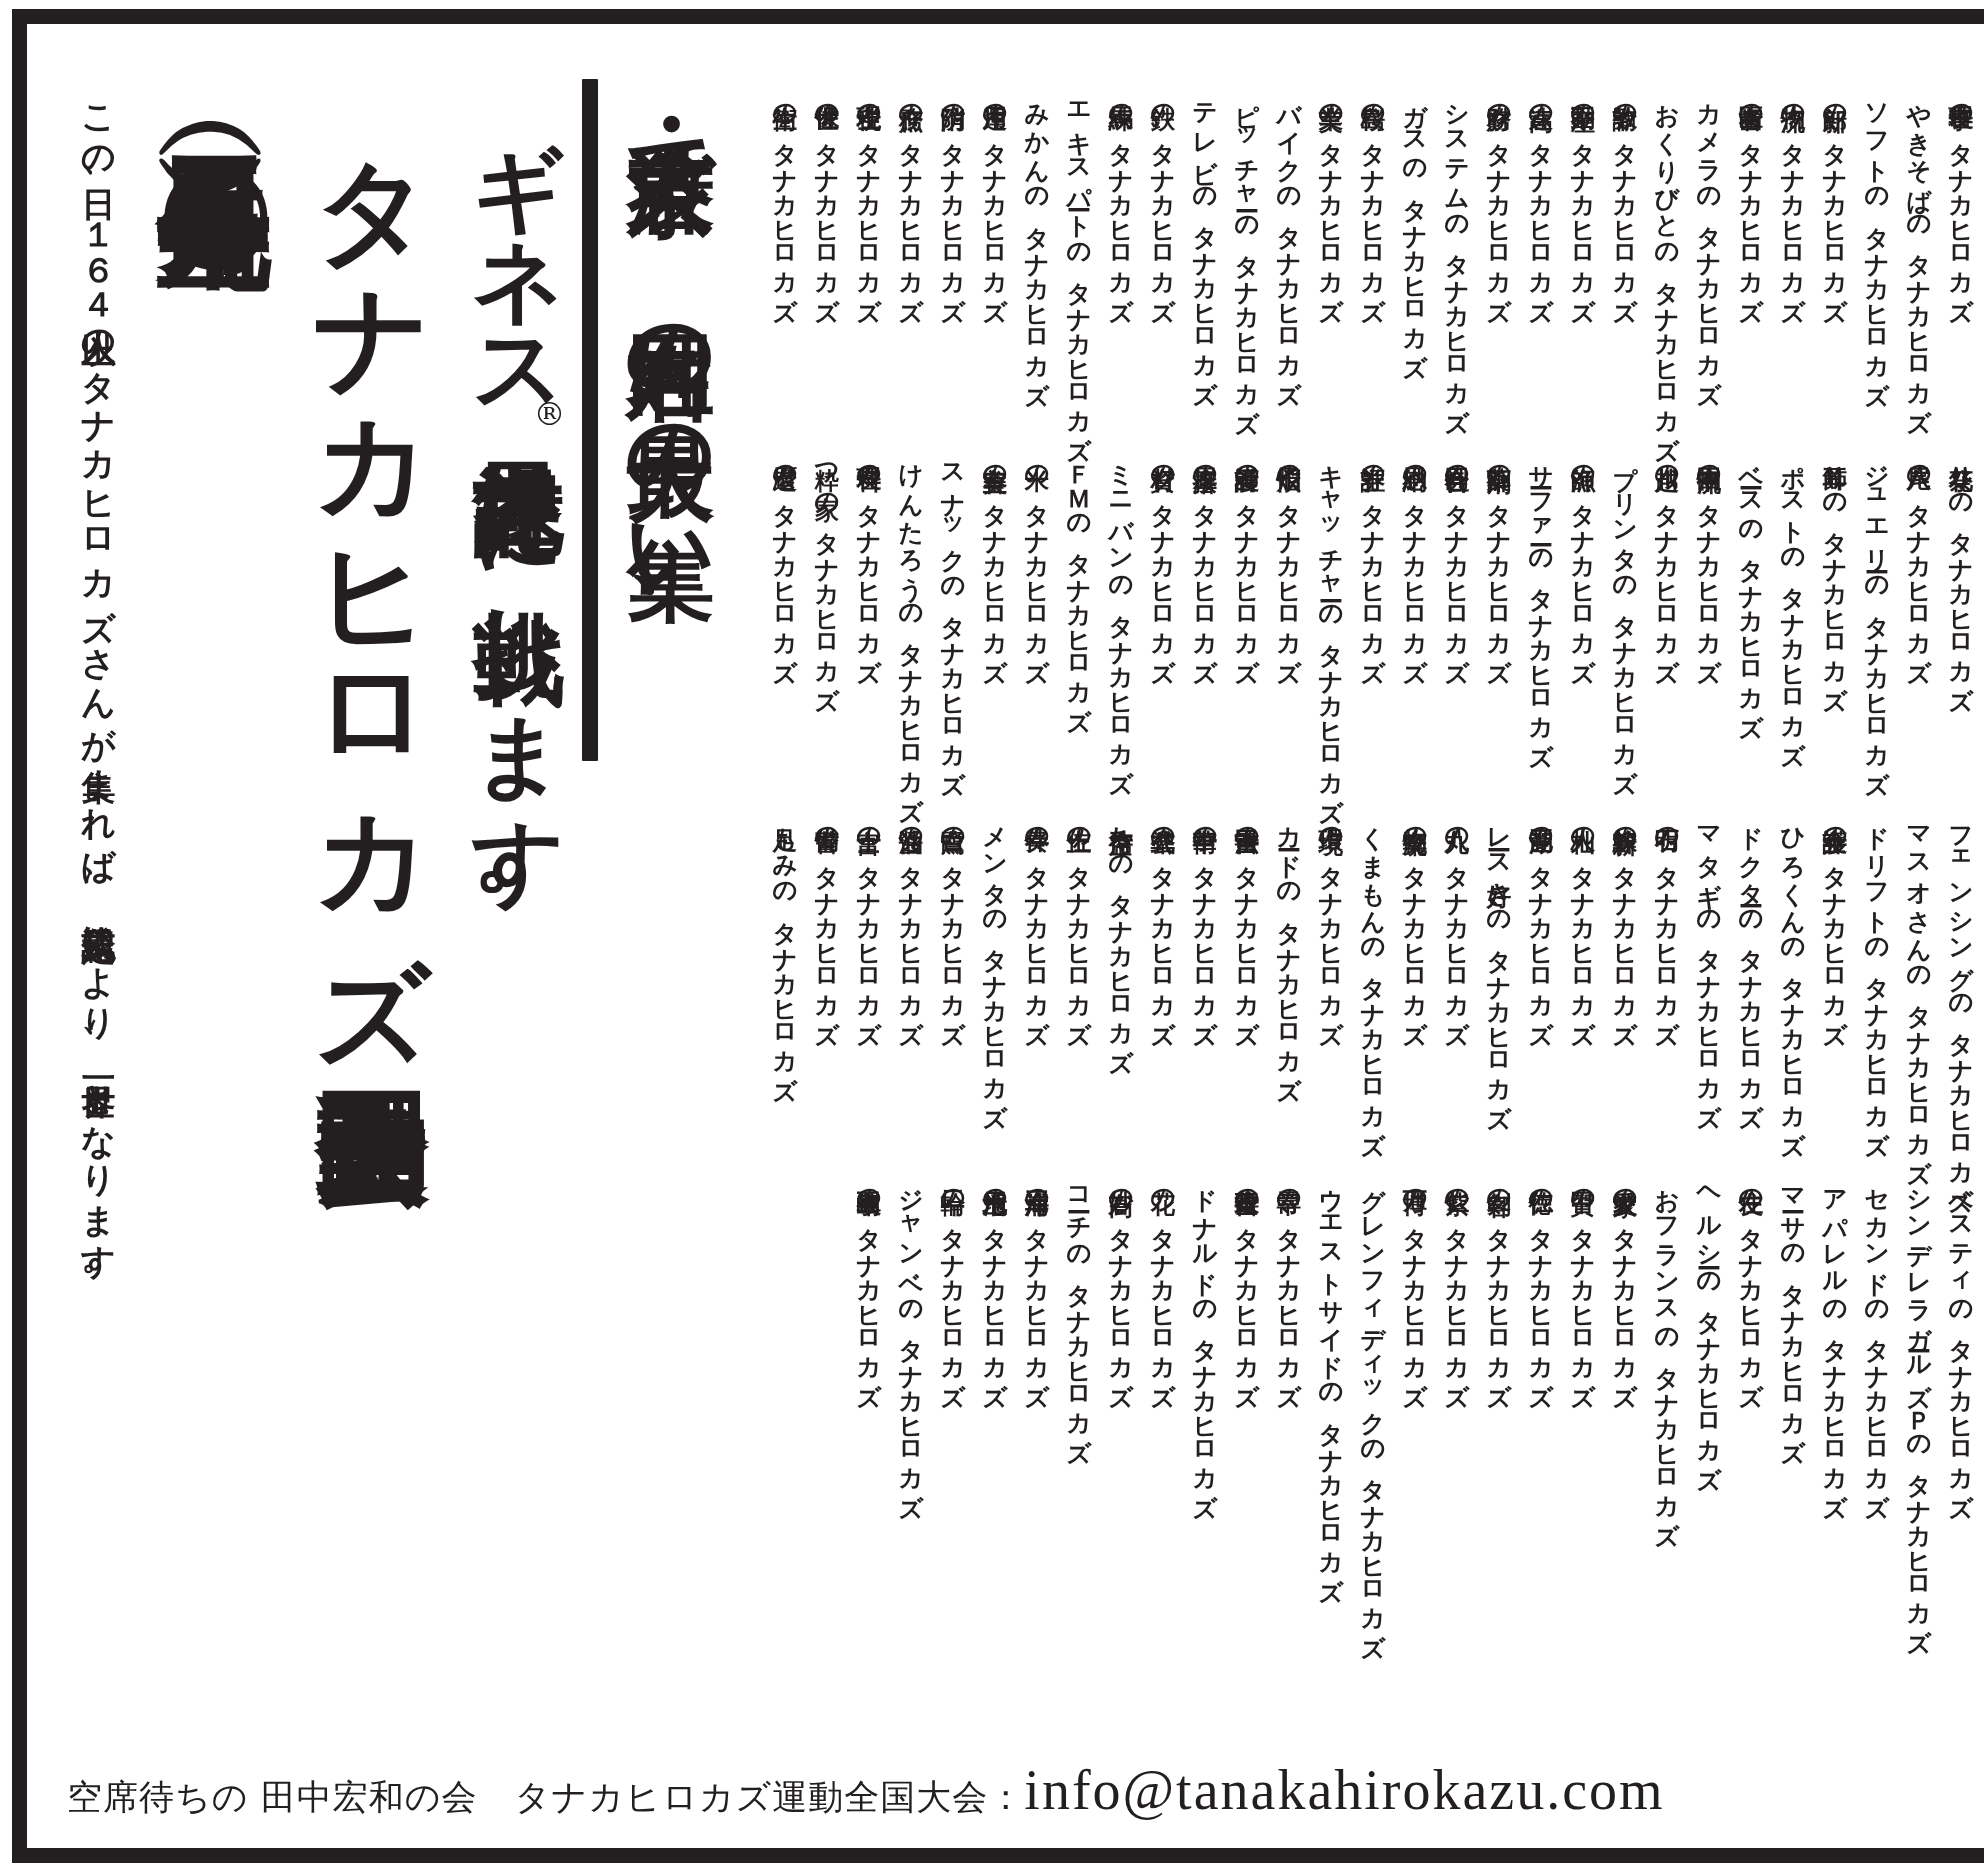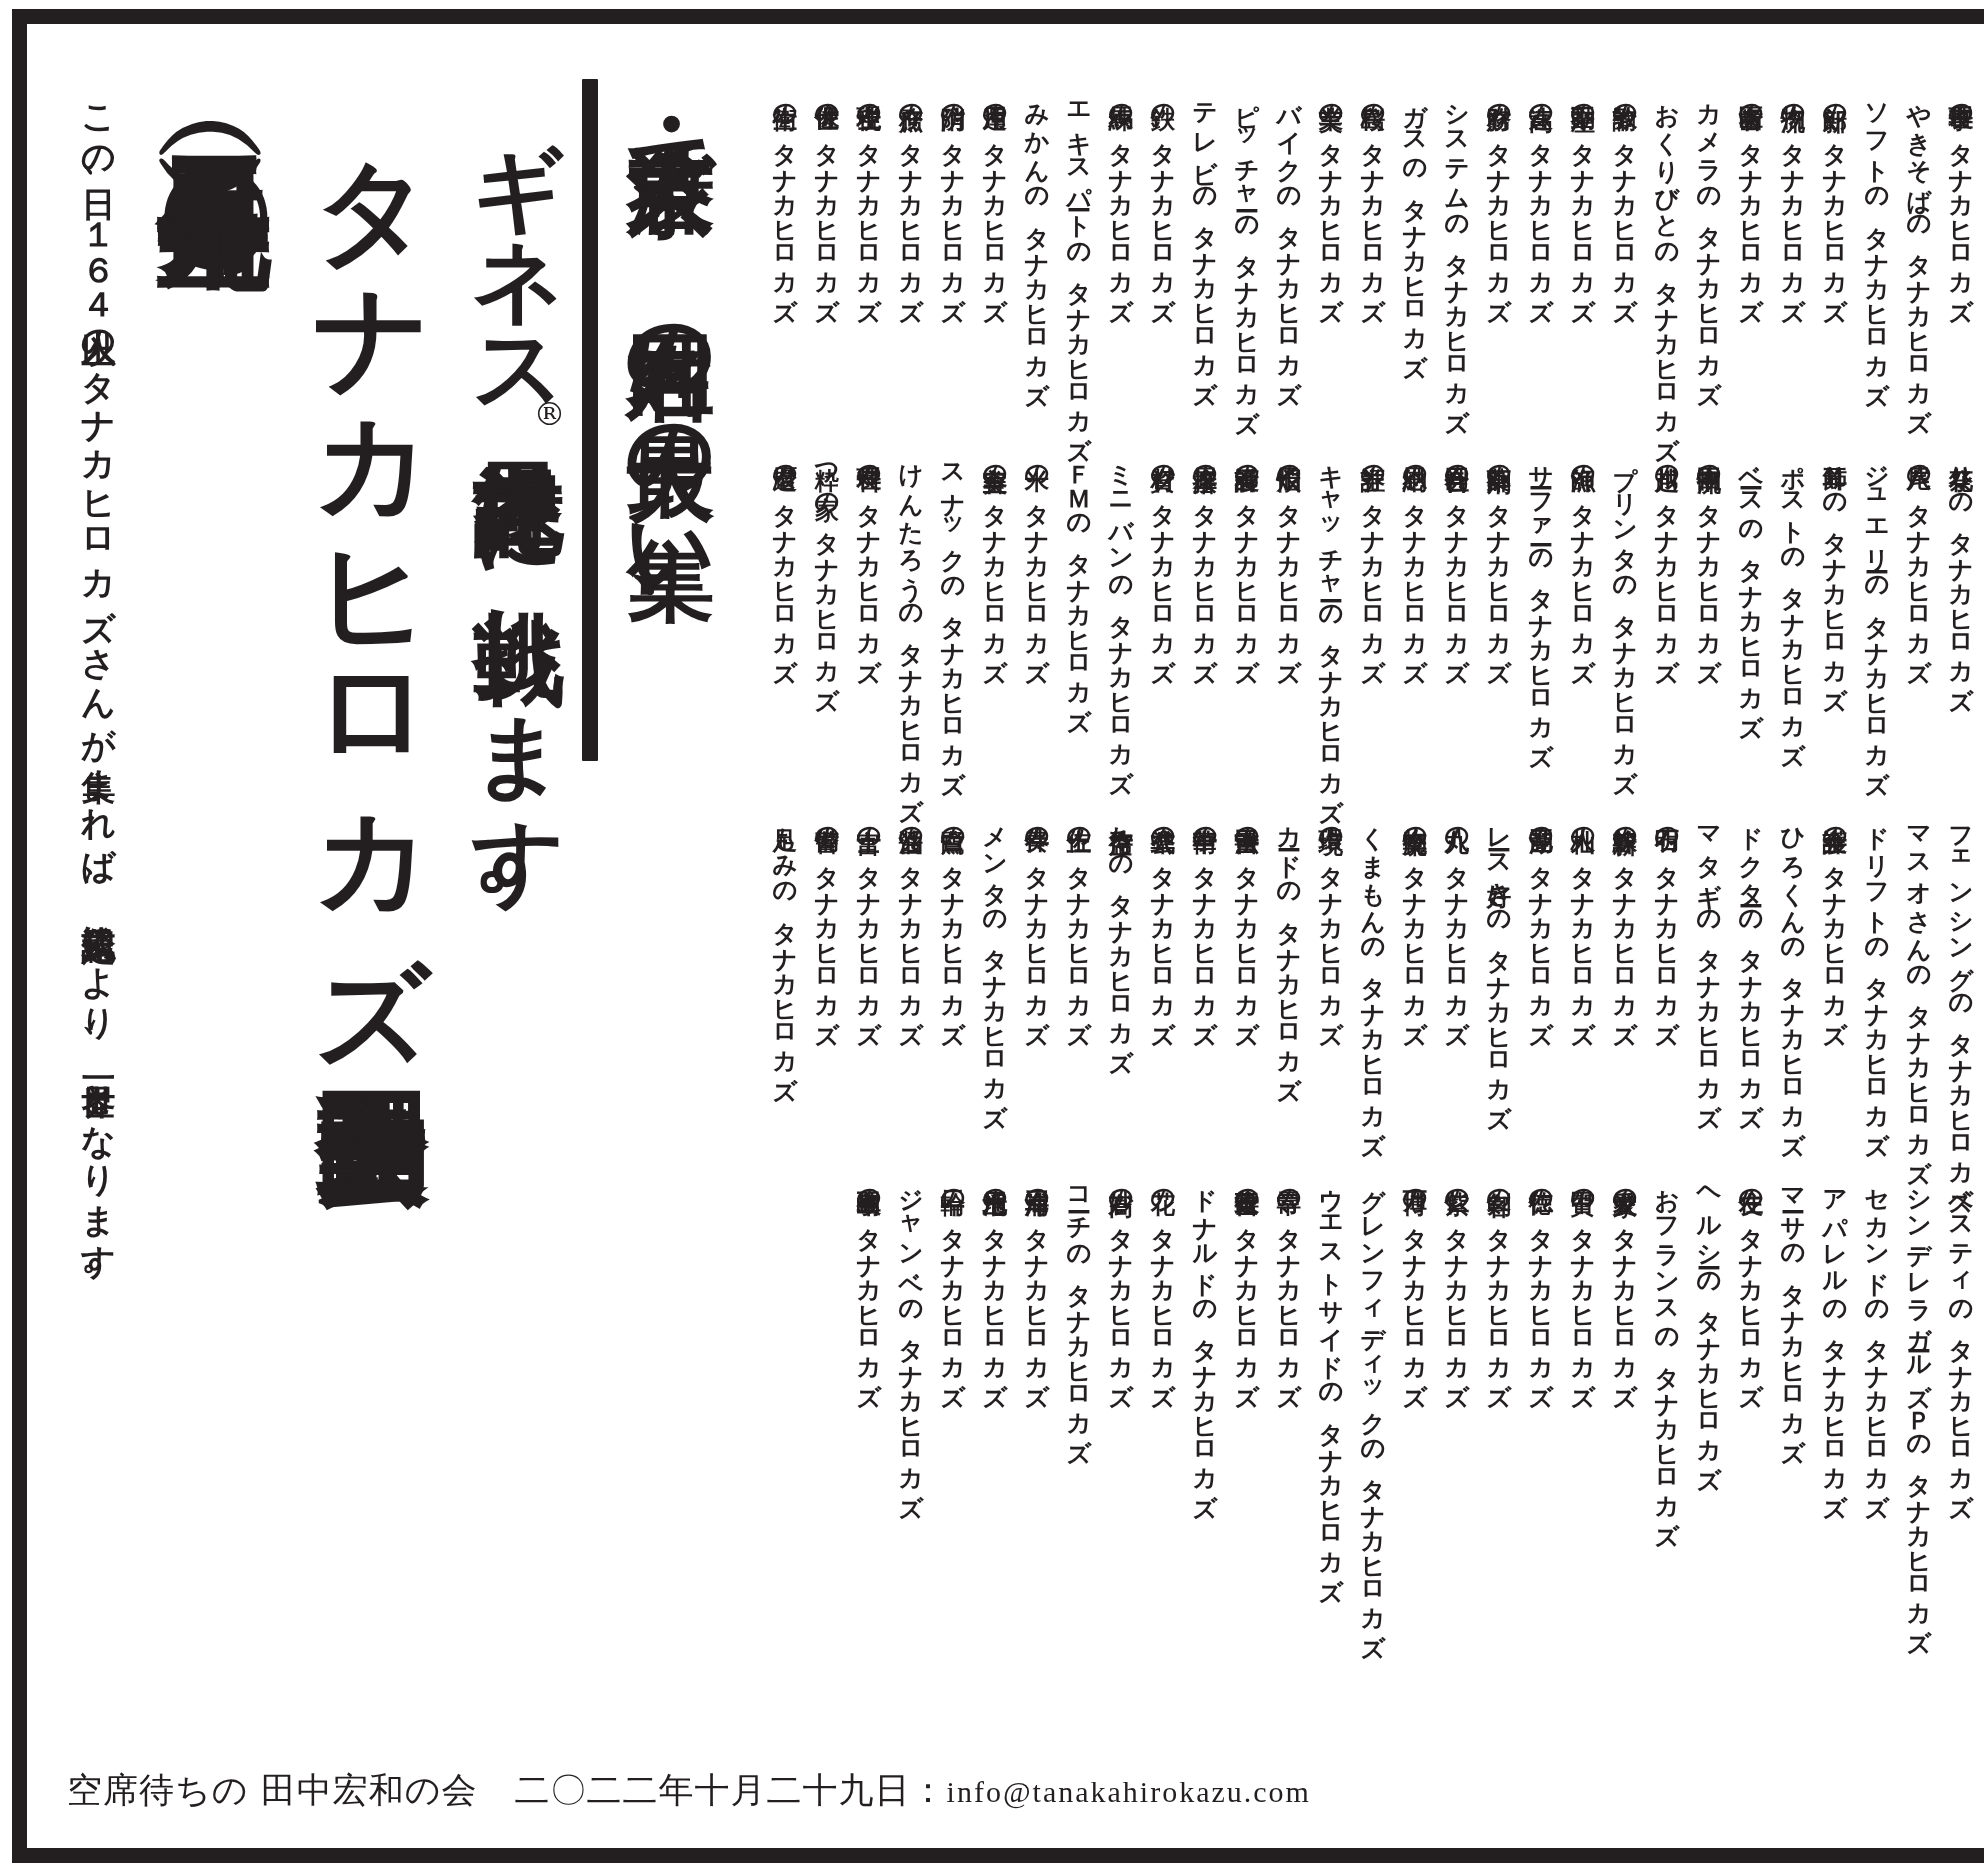--- a/index.html
+++ b/index.html
@@ -46,21 +46,21 @@
 
   
   .footer {
     position:absolute; left:67px; top:1767px; white-space:nowrap;
     font-family:"DejaVu Serif","Liberation Serif",serif;
     font-size:35px; line-height:46px; color:#231f20; letter-spacing:1px;
   }
   .footer .contact-label { margin-left:37px; }
   .footer .email {
     font-family:"Liberation Serif","DejaVu Serif",serif;
-    font-size:30px; letter-spacing:2px;
+    font-size:56px; letter-spacing:2px;
   }
 </style>
 </head>
 <body>
 
 <div class="frame"></div>
 
 <div class="names b0">
   <div class="nc"><span class="pre">理事長の</span><span class="sfx">タナカヒロカズ</span></div>
   <div class="nc"><span class="pre">やきそばの</span><span class="sfx">タナカヒロカズ</span></div>
@@ -192,14 +192,14 @@
 <div class="bar"></div>
 
 <div class="hl hl-b"><span>ギネス世界記録</span><span class="reg">®</span><span>に挑戦します。</span></div>
 
 <div class="hl hl-c">タナカヒロカズ運動全国大会</div>
 
 <div class="hl hl-d">二〇二二年十月二十九日（土）</div>
 
 <div class="hl hl-e">この日、１６４人以上のタナカヒロカズさんが集まれば、公式認定員により、世界一となります。</div>
 
-<div class="footer"><span>空席待ちの 田中宏和の会</span><span class="contact-label">二〇二二年十月二十九日：</span><span class="email">info@tanakahirokazu.com</span></div>
+<div class="footer"><span>空席待ちの 田中宏和の会</span><span class="contact-label">タナカヒロカズ運動全国大会：</span><span class="email">info@tanakahirokazu.com</span></div>
 
 
 </body></html>

